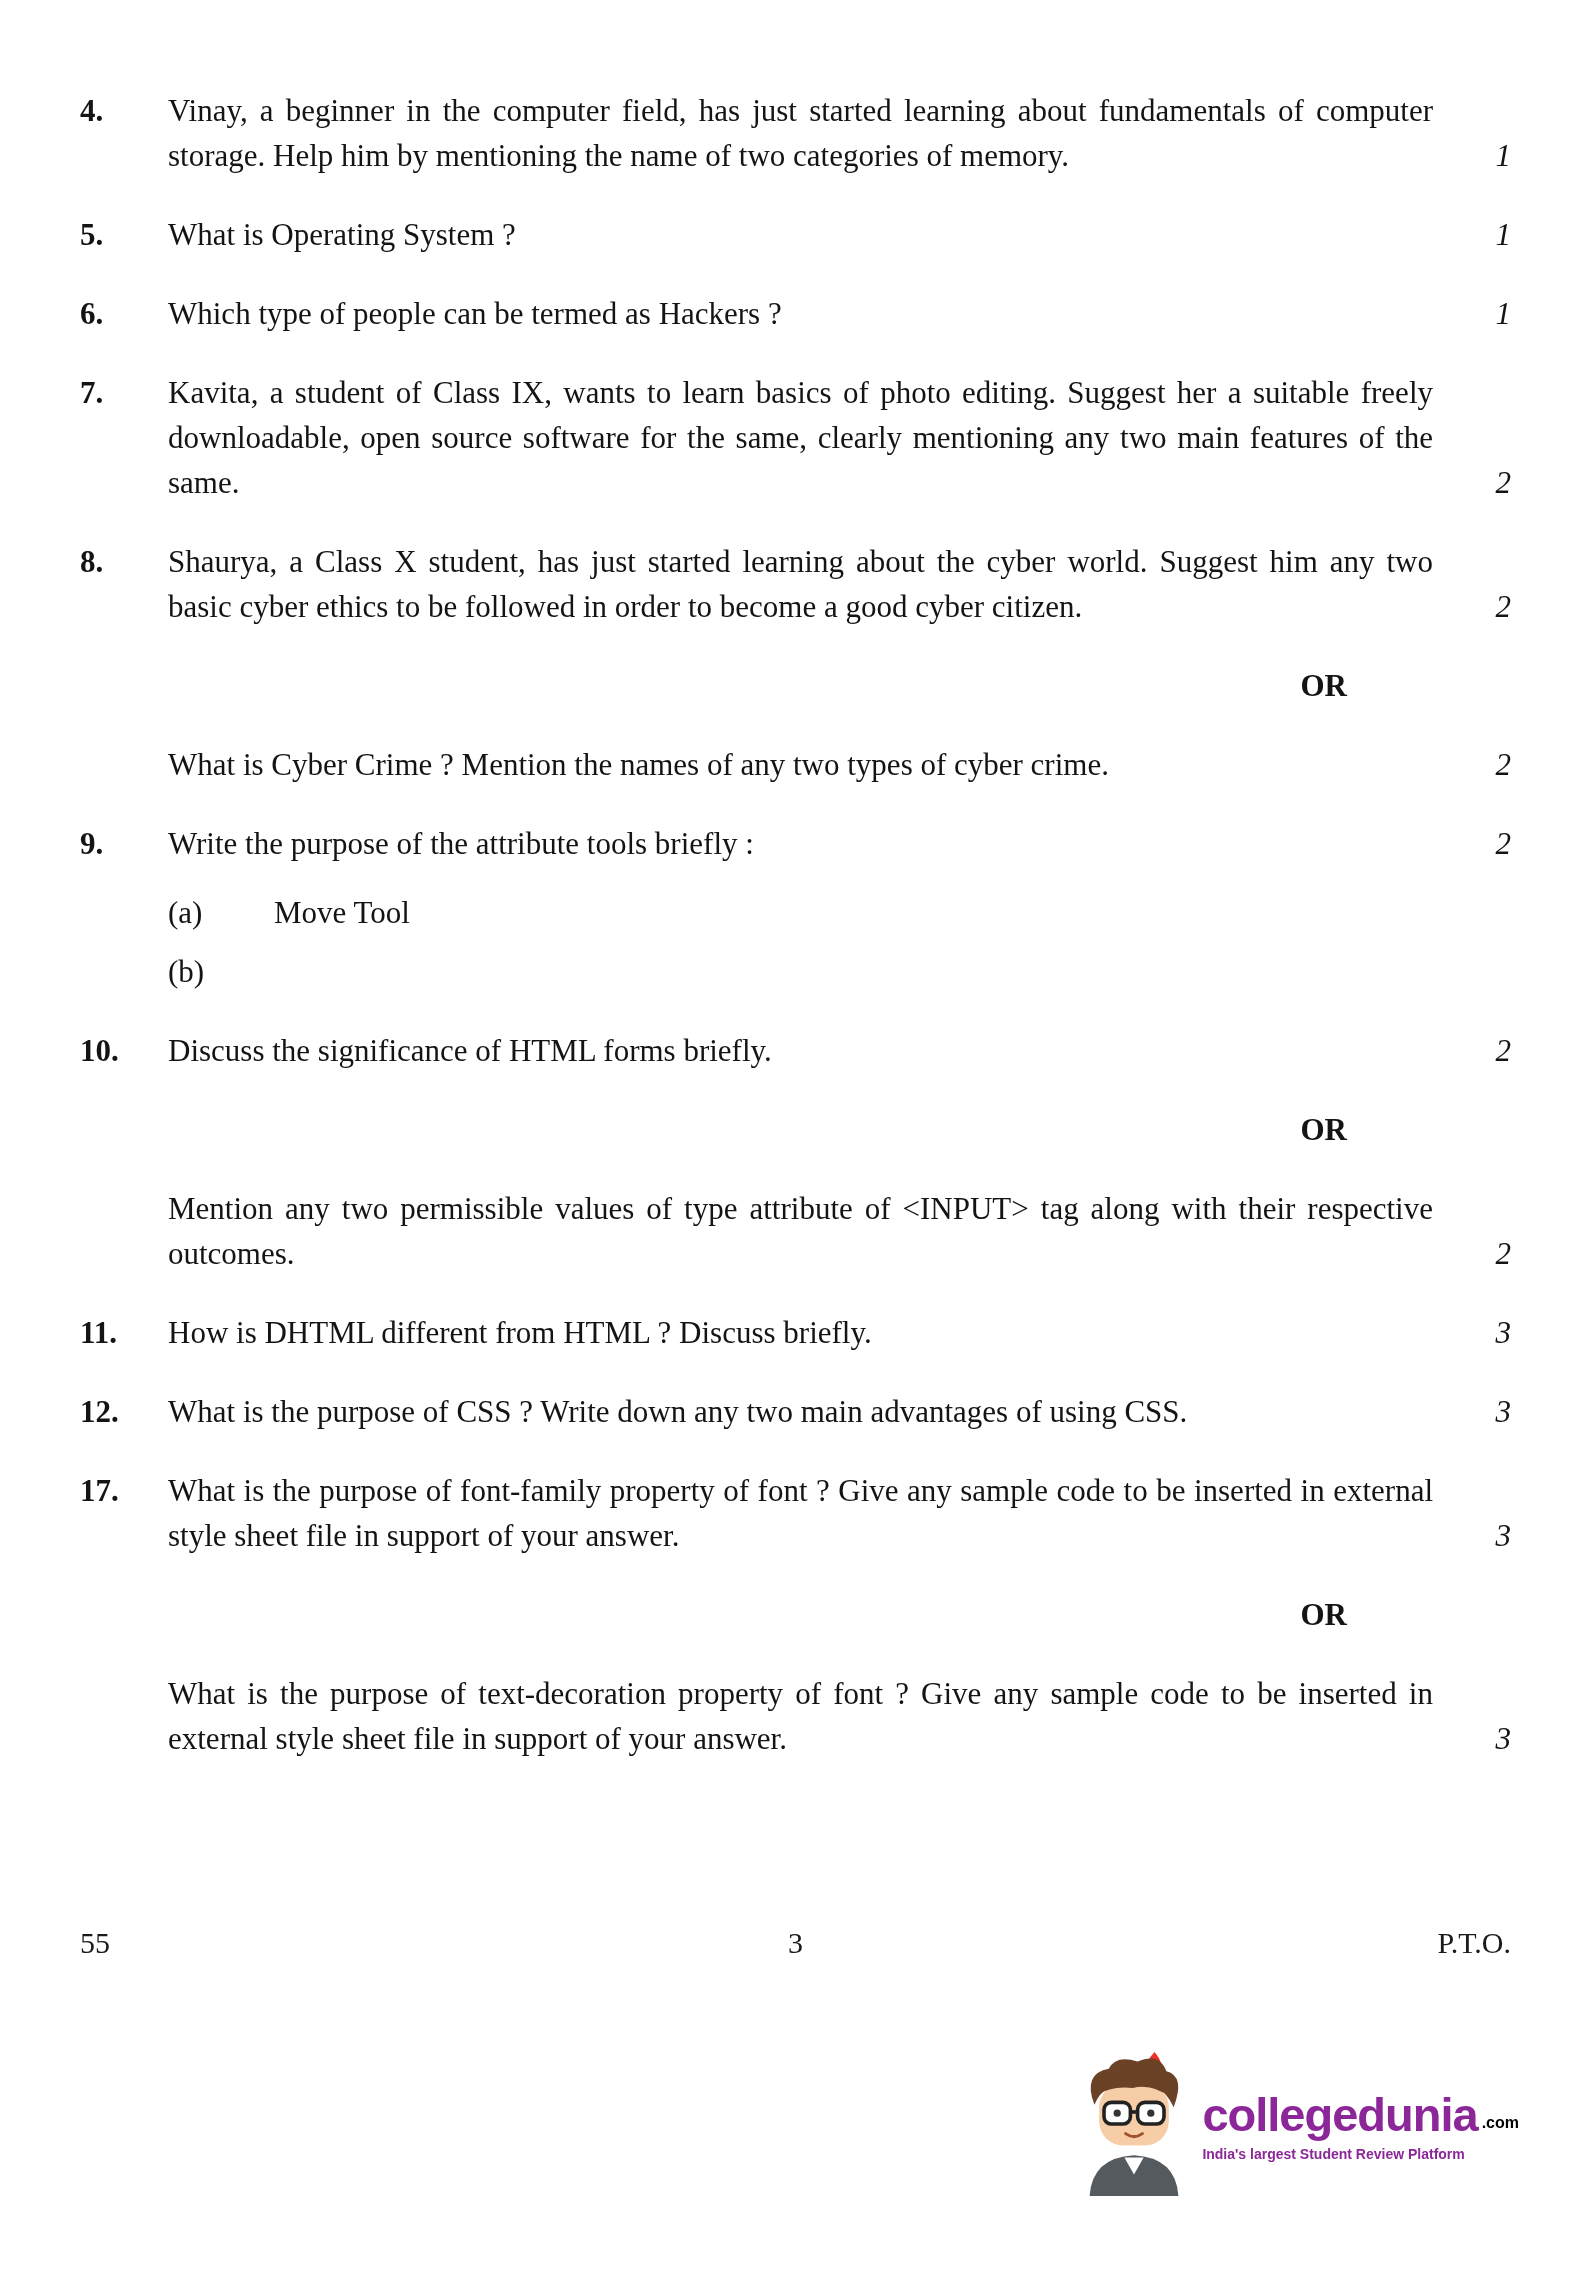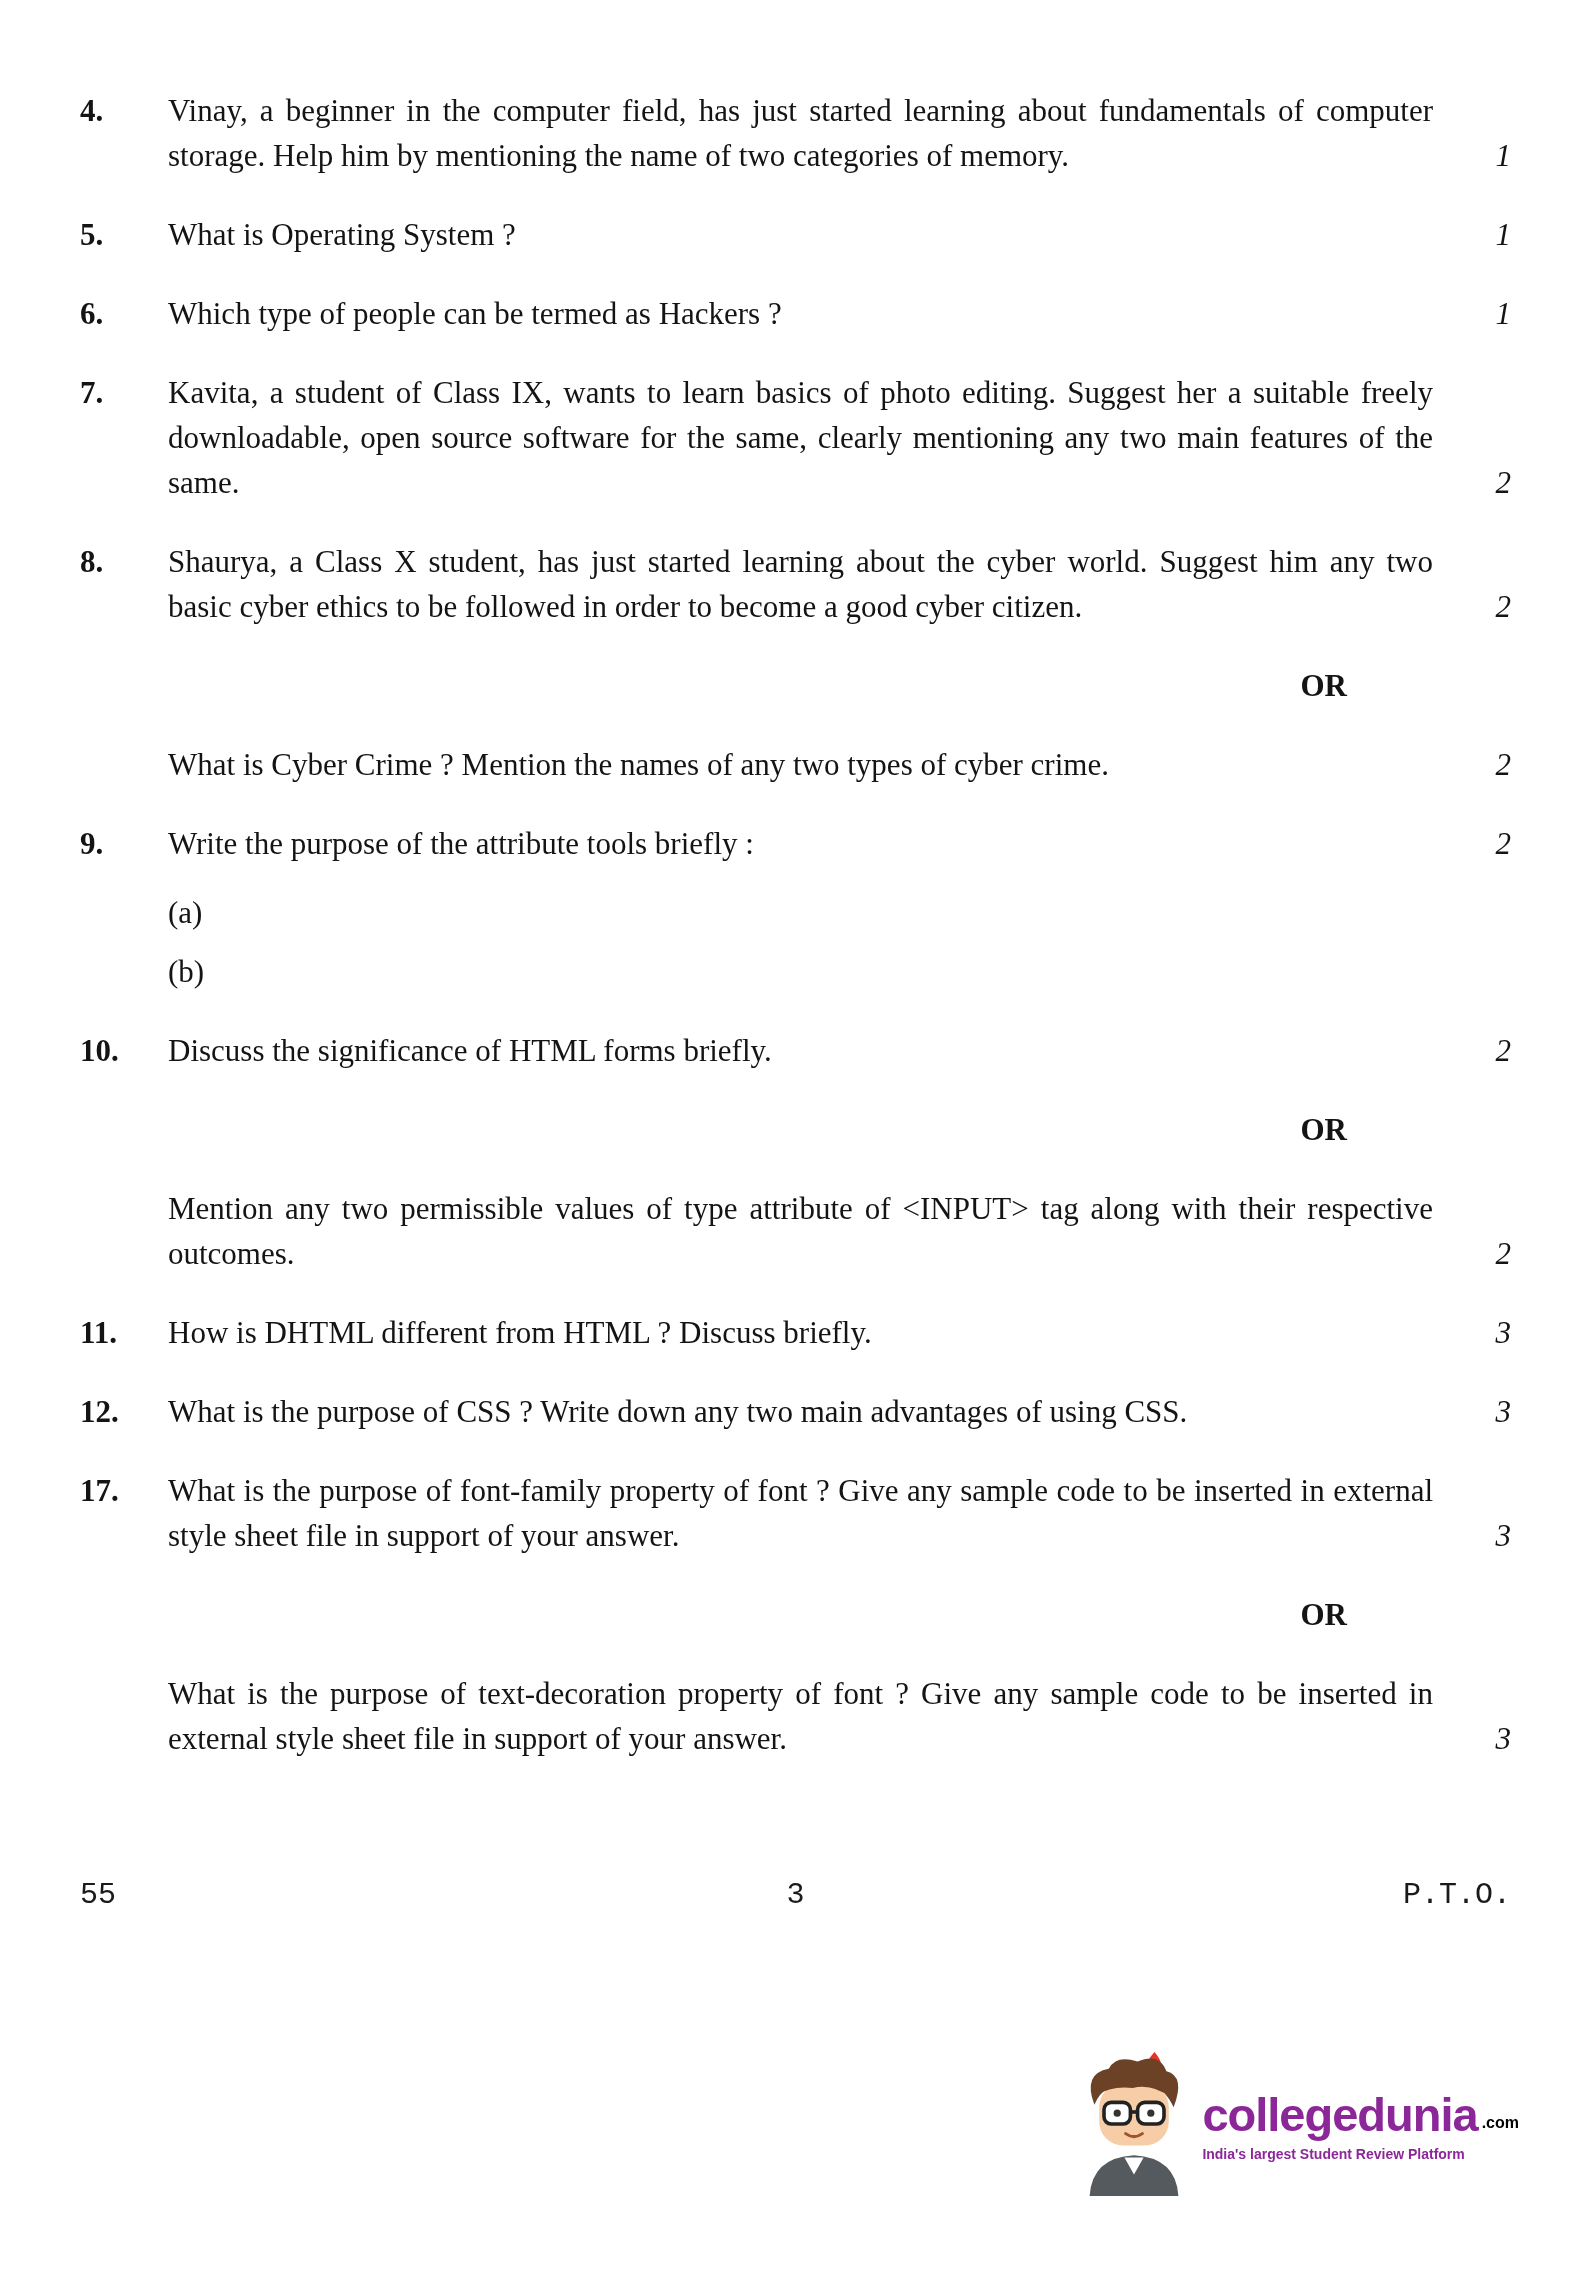--- a/index.html
+++ b/index.html
@@ -48,27 +48,27 @@
   }
   .qmarks {
     flex: none;
     width: 44px;
     text-align: right;
     font-style: italic;
     align-self: flex-end;
   }
   .footer {
     position: absolute;
-    top: 1878px;
+    top: 1926px;
     left: 80px;
     right: 60px;
     display: flex;
     justify-content: space-between;
     align-items: baseline;
-    font-family: Liberation Mono, monospace;
+    font-family: Liberation Serif, serif;
     font-size: 30px;
     color: #1a1a1a;
   }
   .footer .center { position: absolute; left: 50%; transform: translateX(-50%); }
   .logo {
     position: absolute;
     right: 52px;
     top: 2052px;
     display: flex;
     align-items: center;
@@ -158,20 +158,21 @@
 
     <div class="qrow mb24">
       <span class="qnum">9.</span>
       <div class="qtext">Write the purpose of the attribute tools briefly :</div>
       <span class="qmarks">2</span>
     </div>
 
     <div class="qrow mb14">
       <span class="qnum"></span>
       <span class="subletter">(a)</span>
+      <div class="qtext">Move Tool</div>
       <span class="qmarks"></span>
     </div>
 
     <div class="qrow">
       <span class="qnum"></span>
       <span class="subletter">(b)</span>
       <span class="qmarks"></span>
     </div>
 
     <div class="qrow">

